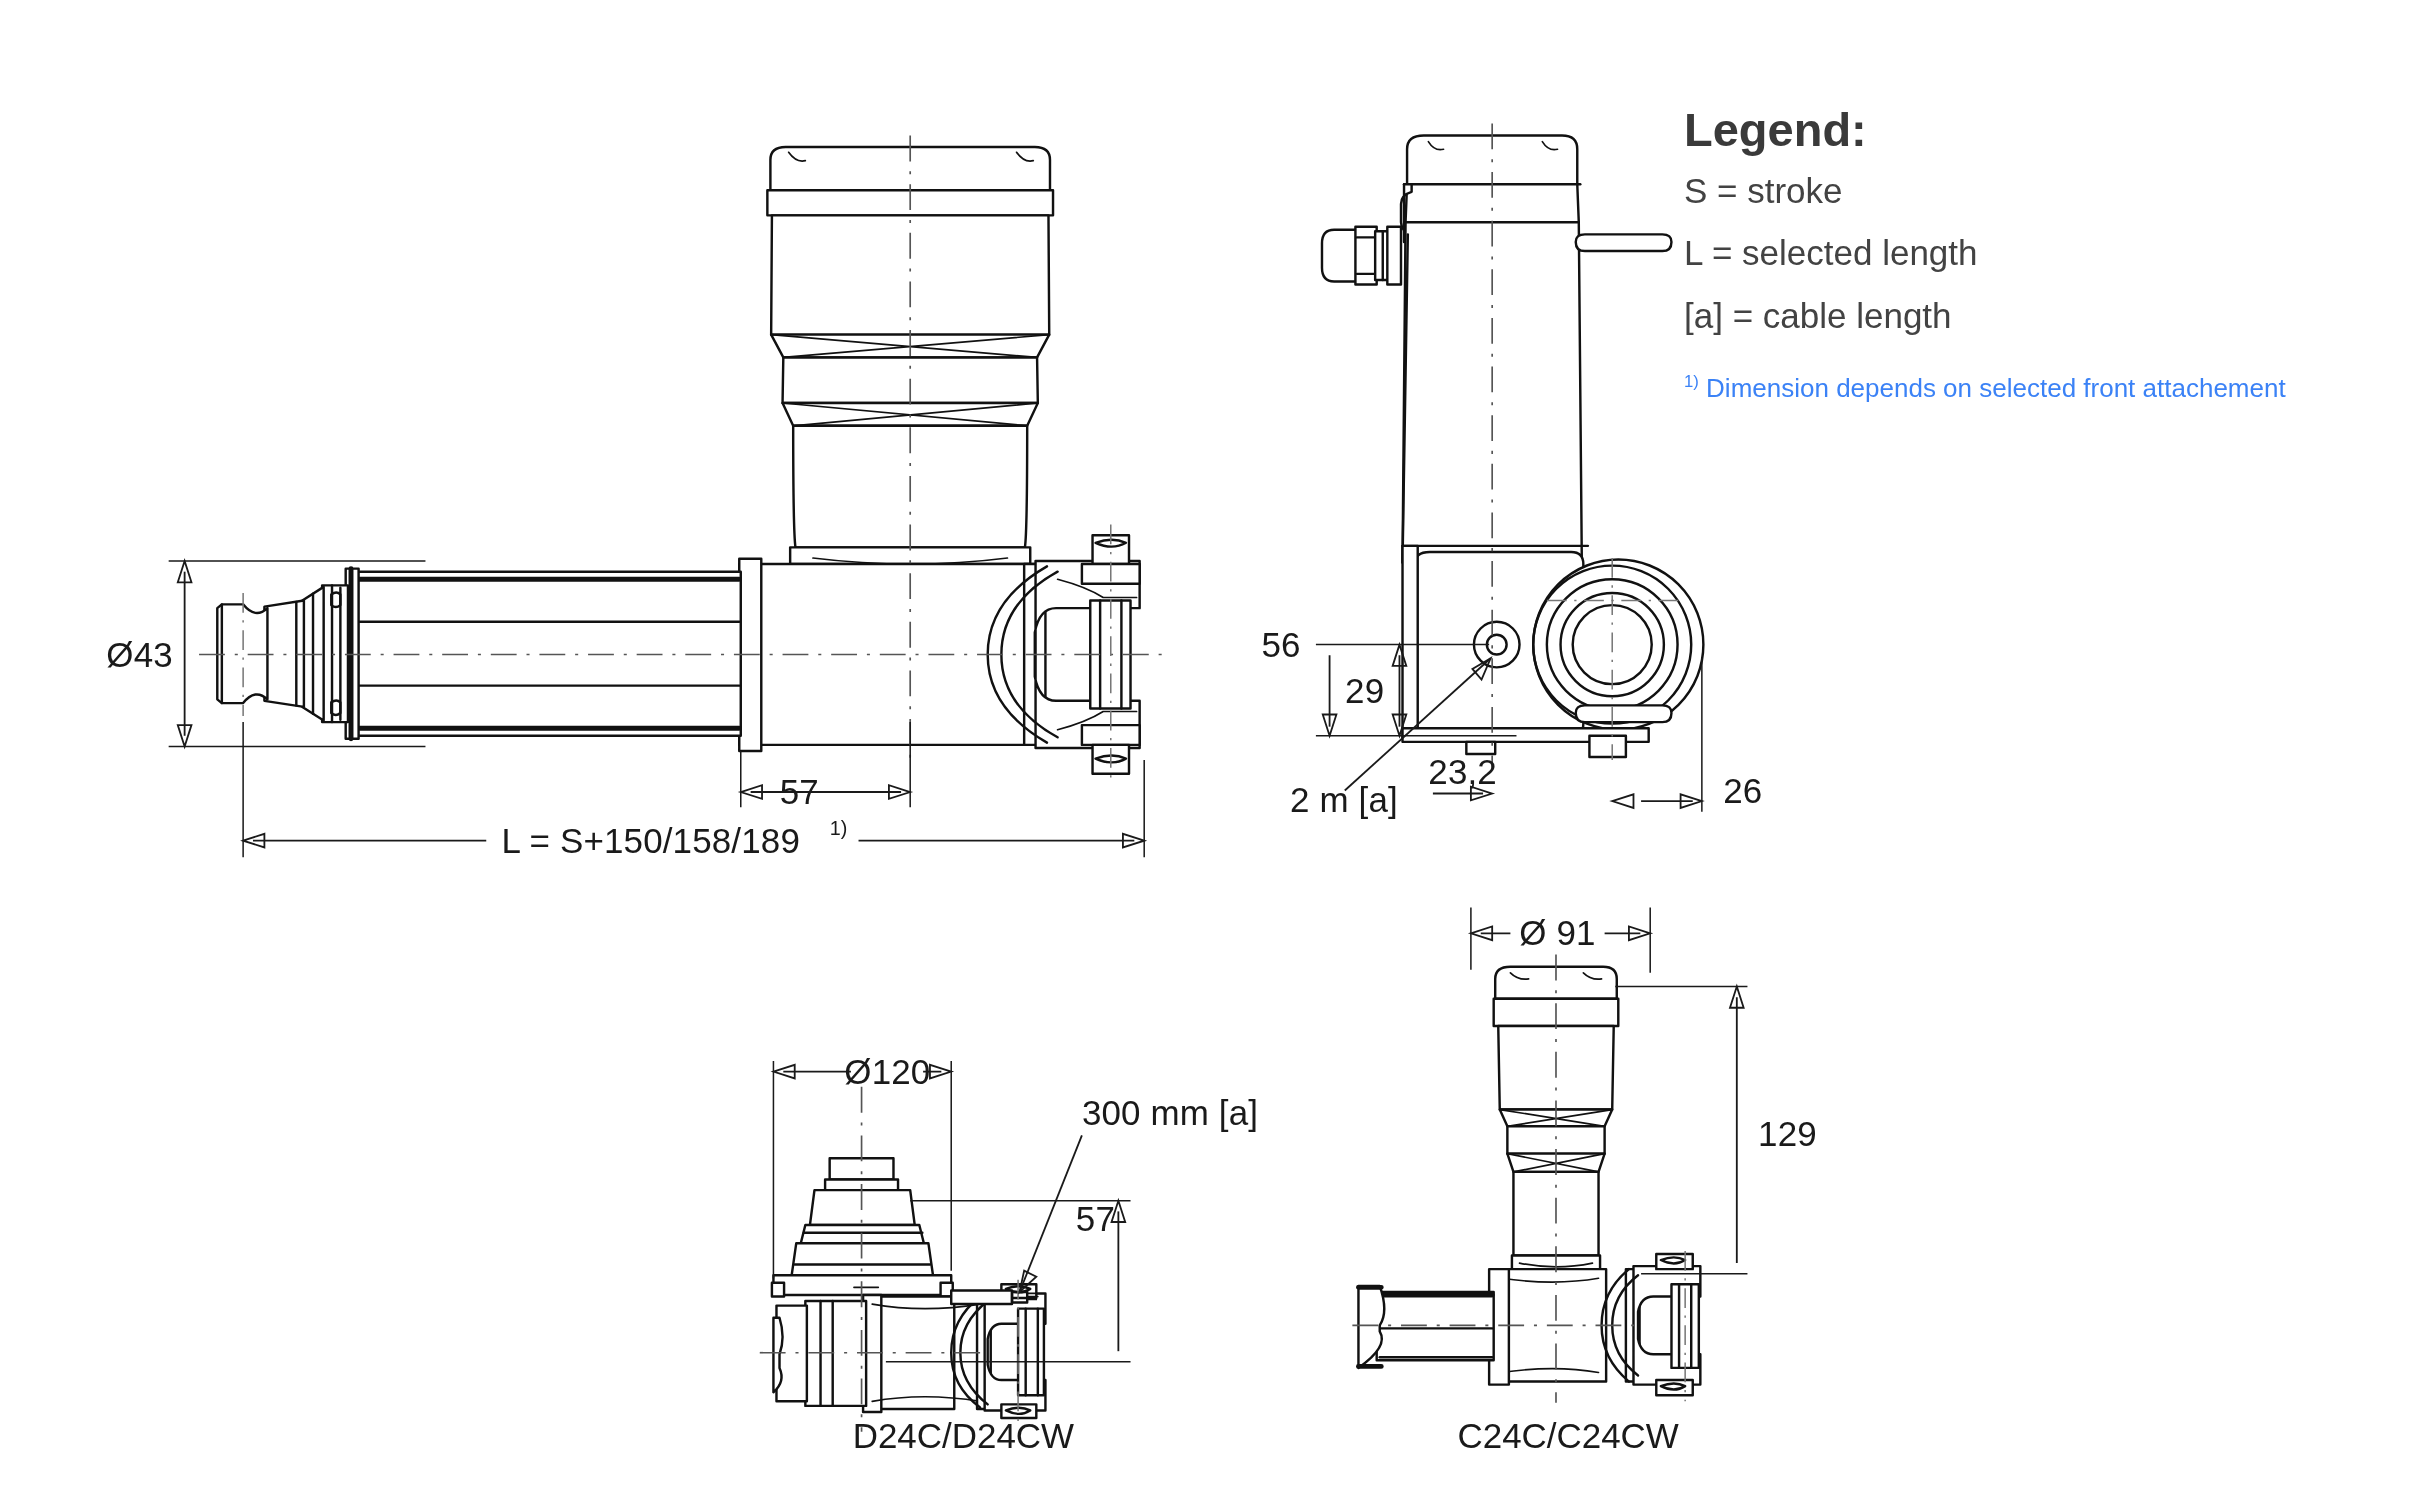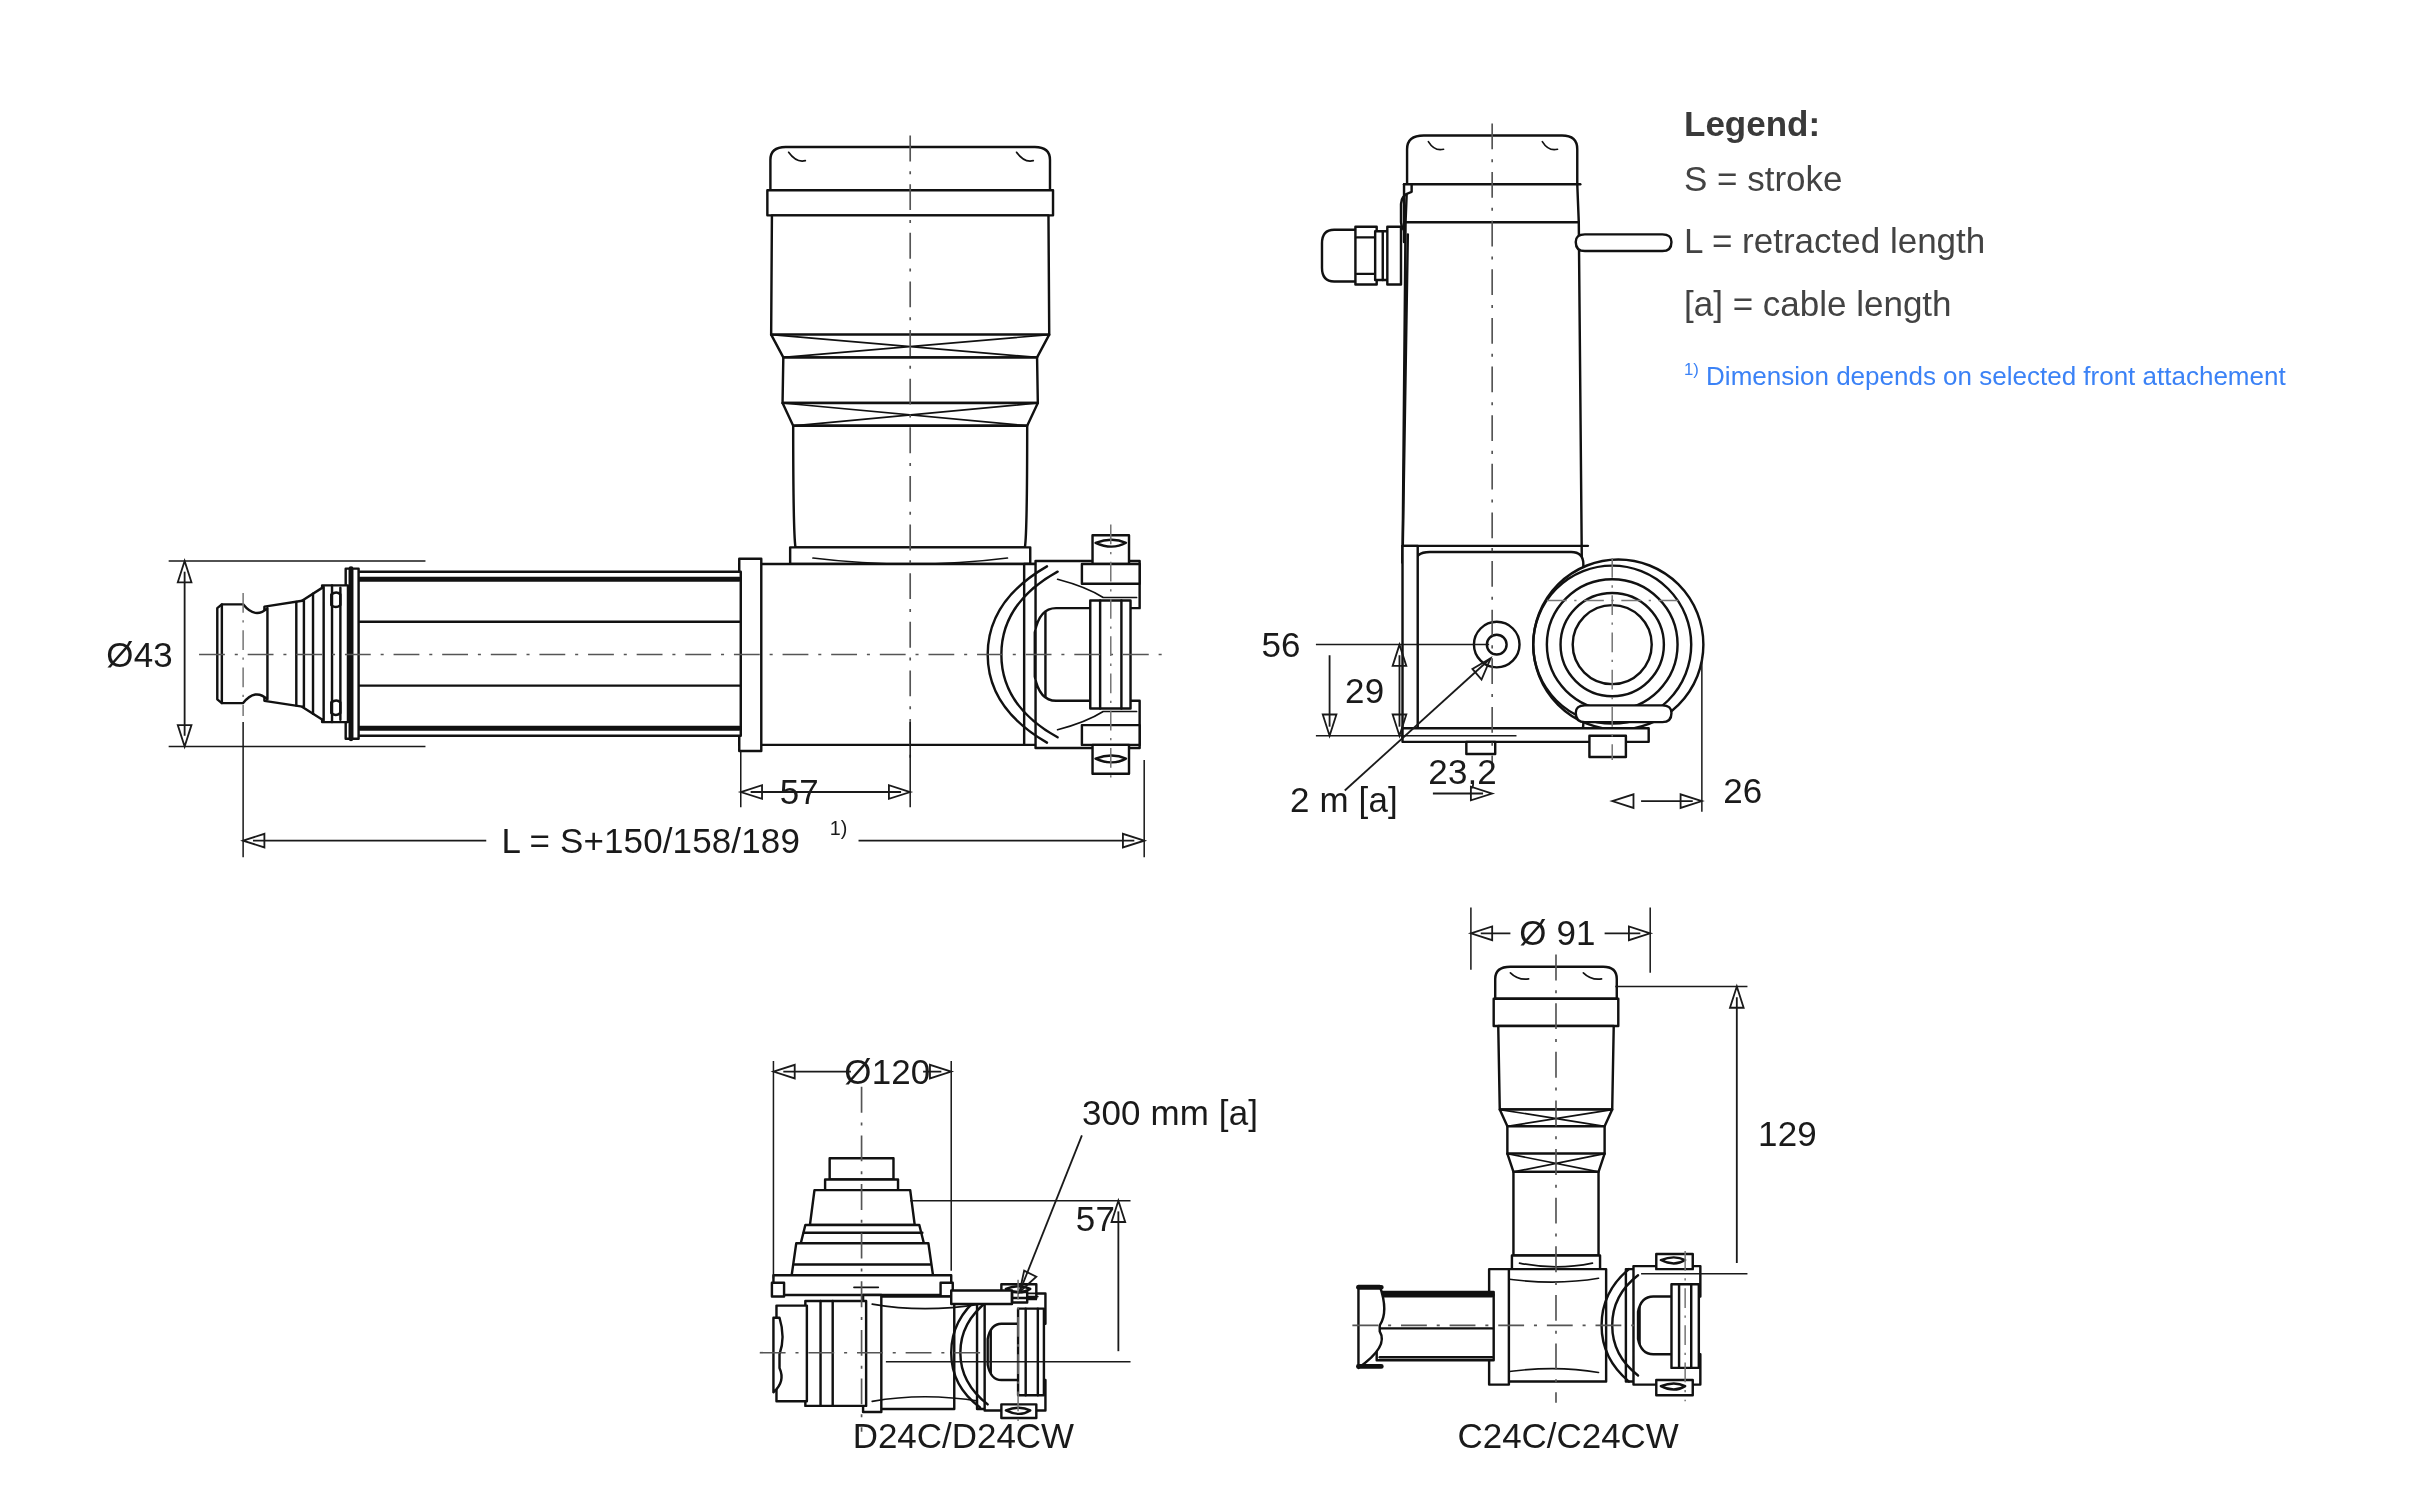--- a/index.html
+++ b/index.html
@@ -31,21 +31,21 @@
   .t-dim-sup{font-size:26px;fill:#1a1a1a;}
   .t-cap{
     font-family:"Liberation Sans","DejaVu Sans",sans-serif;
     font-size:46px;fill:#1a1a1a;text-anchor:middle;
   }
   #legend{
     position:absolute;left:1684px;top:106px;width:714px;
     color:#3d3d3d;
   }
   #legend .lg-title{
-    font-size:35px;font-weight:bold;line-height:1.0;margin:0 0 10.6px 0;color:#3a3a3a;
+    font-size:47px;font-weight:bold;line-height:1.0;margin:0 0 10.6px 0;color:#3a3a3a;
   }
   #legend .lg-line{
     font-size:35px;line-height:1.38;color:#434343;white-space:nowrap;margin-top:14px;
   }
   #legend .lg-note{
     margin-top:32px;font-size:26px;color:#3b82f6;white-space:nowrap;
   }
   #legend .lg-note sup{font-size:16.7px;vertical-align:super;}
 </style>
 </head>
@@ -391,21 +391,21 @@
     <path class="dim" d="M2286,1298 L2277,1326 L2295,1326 Z" fill="#1a1a1a" stroke="none"></path>
     <text class="t-dim" x="2314" y="1508">129</text>
   </g>
 
   <text class="t-cap" x="2064" y="1906">C24C/C24CW</text>
 </svg>
 
 <div id="legend">
   <div class="lg-title">Legend:</div>
   <div class="lg-line">S = stroke</div>
-  <div class="lg-line">L = retracted length</div>
+  <div class="lg-line">L = selected length</div>
   <div class="lg-line">[a] = cable length</div>
   <div class="lg-note">
     <sup>1)</sup>
     <span>Dimension depends on selected front attachement</span>
   </div>
 </div>
 
 </div>
 
 

